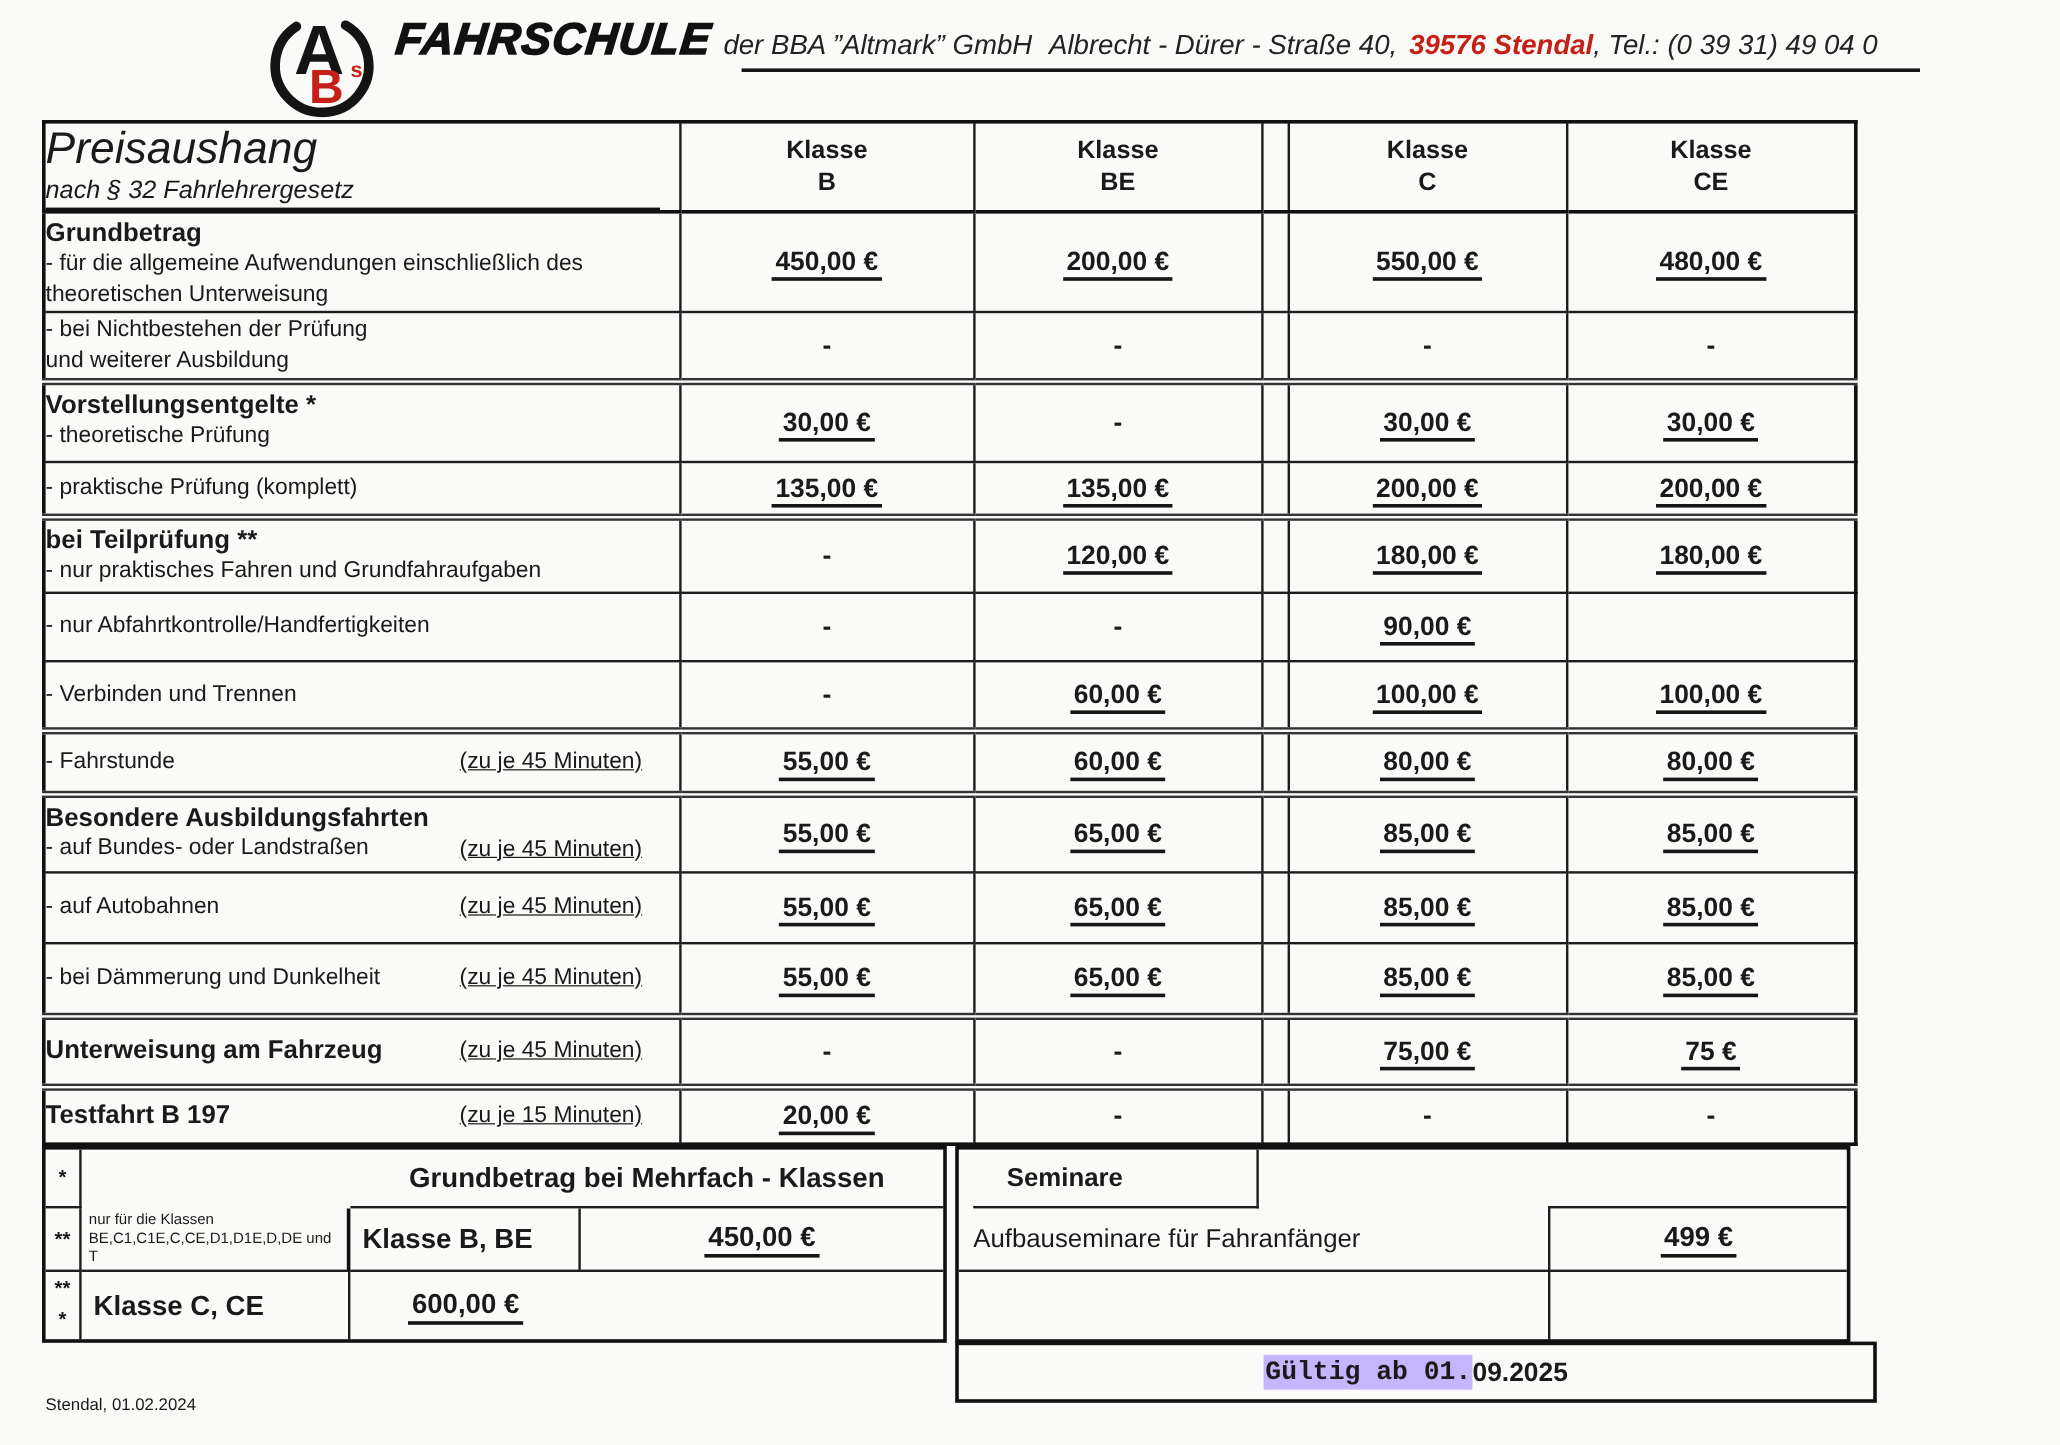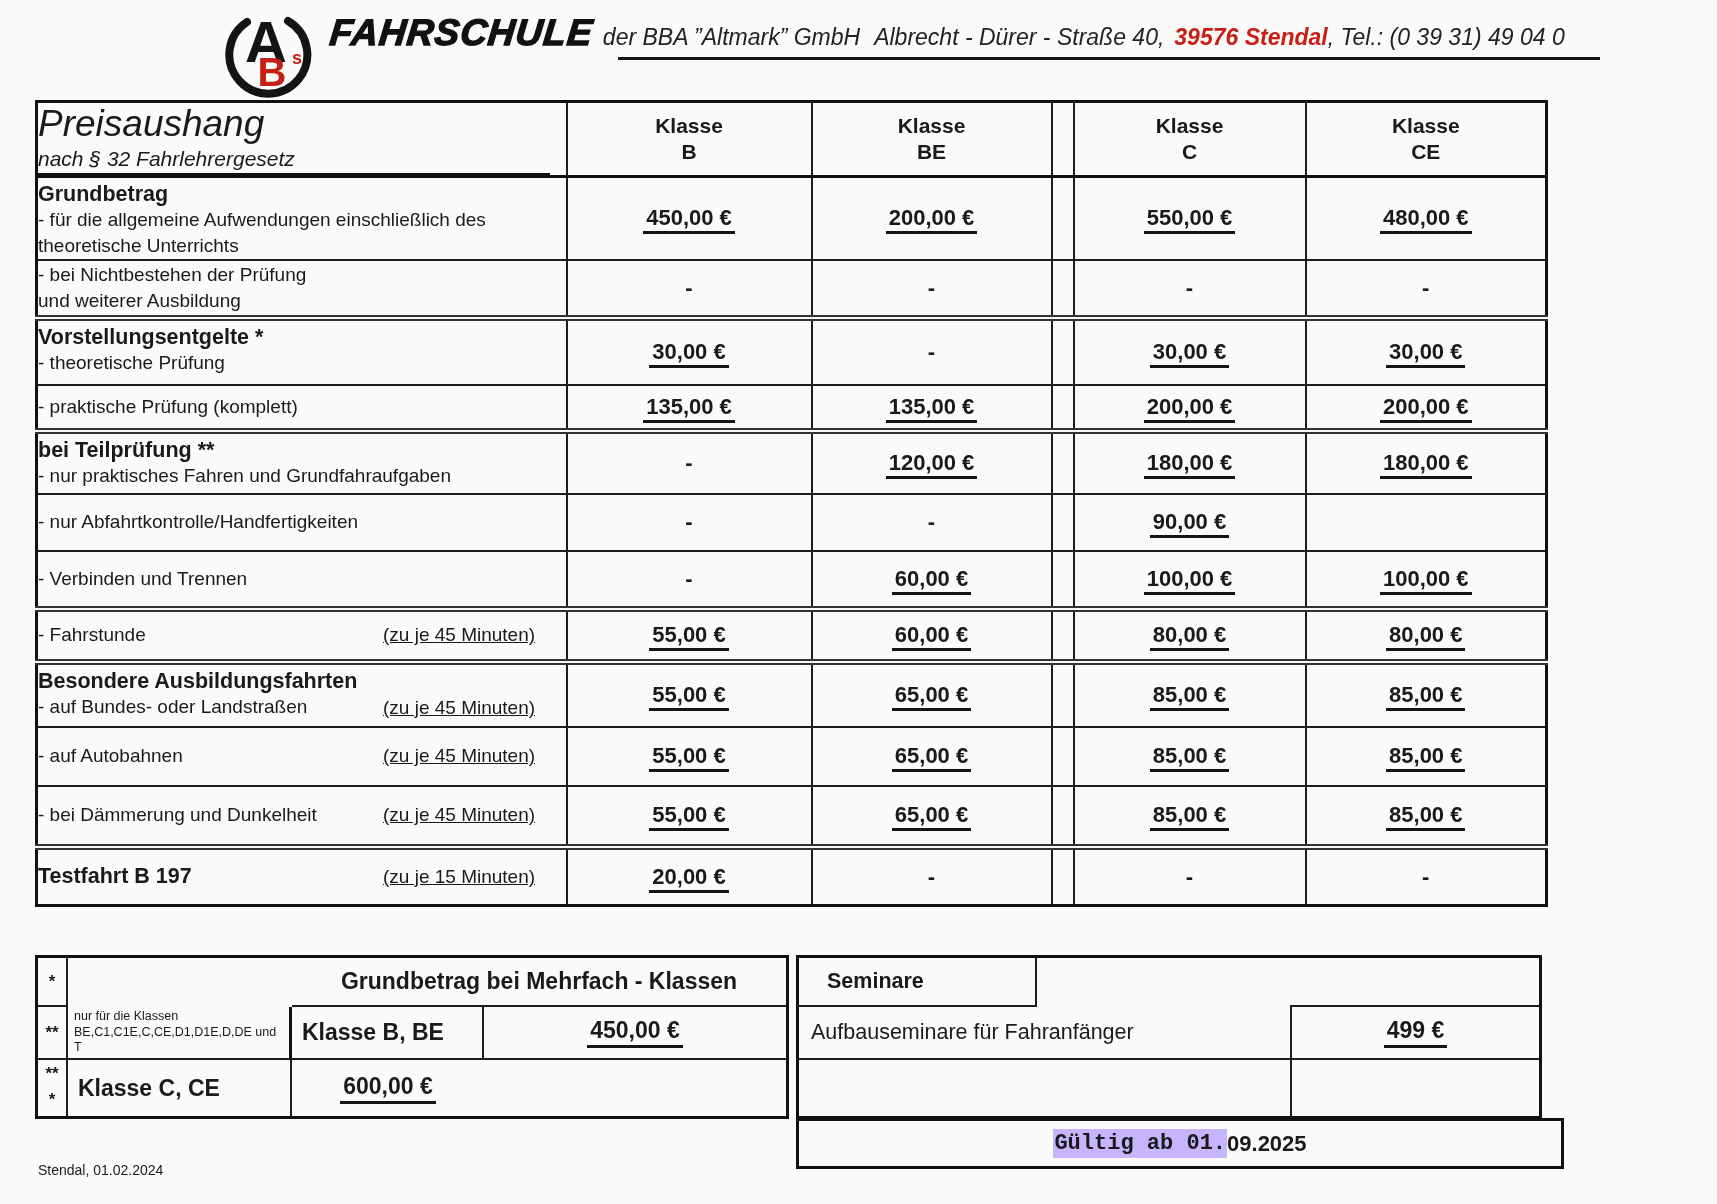--- a/index.html
+++ b/index.html
@@ -90,21 +90,21 @@
               display:flex; align-items:center; padding-left:10px; font-weight:bold; font-size:23px; }
   .mk-label.last { border-bottom:none; }
   .mk-value { border-bottom:2px solid #1d1d1d; display:flex; align-items:center; justify-content:center; }
   .mk-value.last { border-bottom:none; }
   .uval { font-weight:bold; font-size:23px; border-bottom:3px solid #151515; padding:0 3px 1px; }
 
   
   .seminare-box { position:absolute; left:796px; top:955px; width:740px; height:158px;
                   border:3px solid #111; }
   .seminare-box > div { position:absolute; box-sizing:border-box; }
-  .sem-title { left:0; top:0; width:238px; height:49px; border-right:2px solid #1d1d1d;
+  .sem-title { left:12px; top:0; width:238px; height:49px; border-right:2px solid #1d1d1d;
                border-bottom:2px solid #1d1d1d; display:flex; align-items:center;
                padding-left:28px; font-weight:bold; font-size:21.5px; }
   .sem-label { left:0; top:49px; width:491px; height:53px; border-bottom:2px solid #1d1d1d;
                display:flex; align-items:center; padding-left:12px; font-size:21.5px; }
   .sem-value { left:491px; top:49px; right:0; height:53px; border-left:2px solid #1d1d1d;
                border-top:2px solid #1d1d1d; border-bottom:2px solid #1d1d1d;
                display:flex; align-items:center; justify-content:center; margin-top:-2px; height:55px; }
   .sem-tail { left:491px; top:102px; bottom:0; width:0; border-left:2px solid #1d1d1d; }
 
   
@@ -164,21 +164,21 @@
       </td>
       <td class="kl">
         <div>Klasse</div>
         <div>CE</div>
       </td>
     </tr>
   <tr>
         <td class="label-cell vtop">
           <div class="row-title">Grundbetrag</div>
           <div class="row-line">- für die allgemeine Aufwendungen einschließlich des</div>
-          <div class="row-line">theoretische Unterrichts</div>
+          <div class="row-line">theoretischen Unterweisung</div>
         </td>
         <td class="price-cell"><span class="val">450,00 €</span></td>
         <td class="price-cell"><span class="val">200,00 €</span></td>
         <td class="gap-cell"></td>
         <td class="price-cell"><span class="val">550,00 €</span></td>
         <td class="price-cell"><span class="val">480,00 €</span></td>
       </tr>
       <tr>
         <td class="label-cell">
           <div class="row-line">- bei Nichtbestehen der Prüfung</div>
@@ -279,20 +279,31 @@
       <tr>
         <td class="label-cell">
           <div class="row-line">- bei Dämmerung und Dunkelheit</div>
           <span class="note note-mid">(zu je 45 Minuten)</span>
         </td>
         <td class="price-cell"><span class="val">55,00 €</span></td>
         <td class="price-cell"><span class="val">65,00 €</span></td>
         <td class="gap-cell"></td>
         <td class="price-cell"><span class="val">85,00 €</span></td>
         <td class="price-cell"><span class="val">85,00 €</span></td>
+      </tr>
+      <tr class="thick">
+        <td class="label-cell">
+          <div class="row-title">Unterweisung am Fahrzeug</div>
+          <span class="note note-mid">(zu je 45 Minuten)</span>
+        </td>
+        <td class="price-cell"><span class="dash">-</span></td>
+        <td class="price-cell"><span class="dash">-</span></td>
+        <td class="gap-cell"></td>
+        <td class="price-cell"><span class="val">75,00 €</span></td>
+        <td class="price-cell"><span class="val">75 €</span></td>
       </tr>
       <tr class="thick">
         <td class="label-cell">
           <div class="row-title">Testfahrt B 197</div>
           <span class="note note-mid">(zu je 15 Minuten)</span>
         </td>
         <td class="price-cell"><span class="val">20,00 €</span></td>
         <td class="price-cell"><span class="dash">-</span></td>
         <td class="gap-cell"></td>
         <td class="price-cell"><span class="dash">-</span></td>

